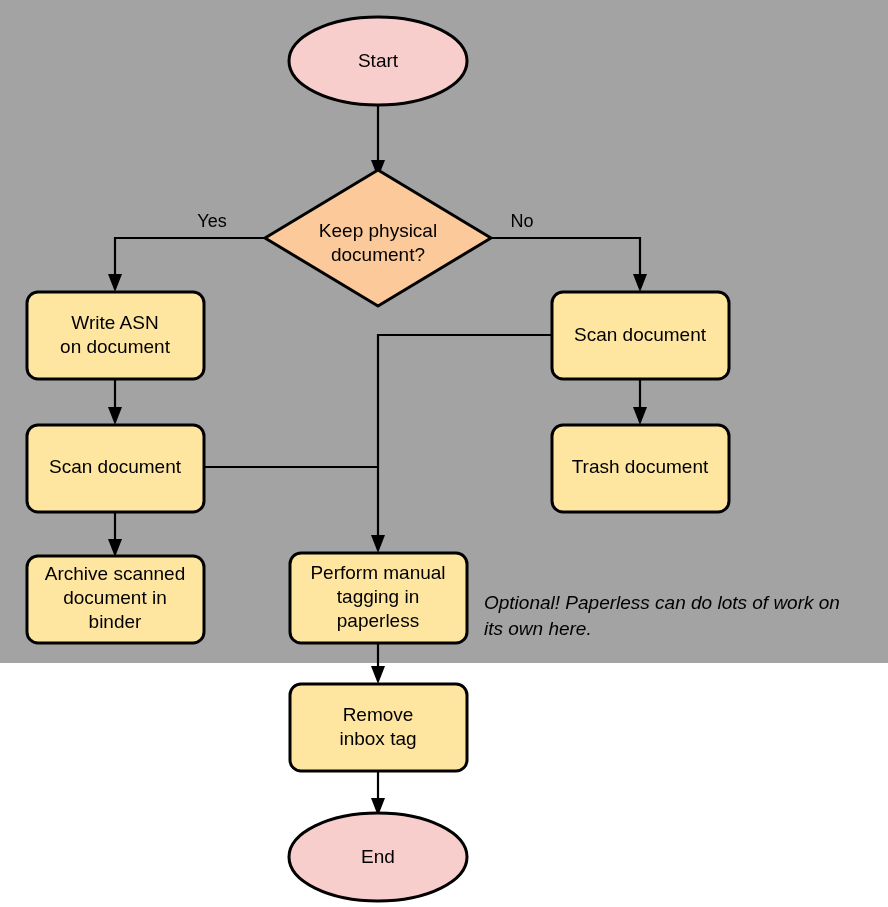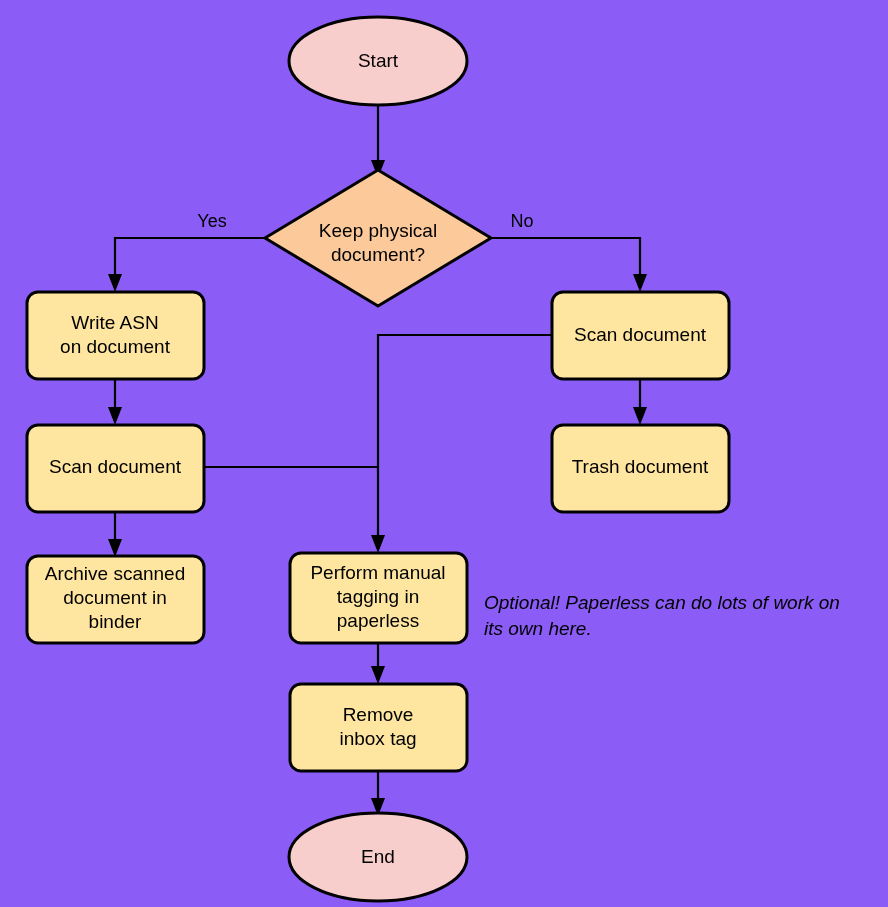--- a/index.html
+++ b/index.html
@@ -10,22 +10,22 @@
   }
   body {
     width: 888px;
     height: 907px;
     font-family: "Liberation Sans", sans-serif;
     overflow: hidden;
   }
   #flowchart-root {
     position: relative;
     width: 888px;
-    height: 907px;
-    background: #8b5cf6;
+    height: 663px;
+    background: #a3a3a3;
   }
   svg#flow-svg {
     display: block;
     width: 888px;
     height: 907px;
   }
   .node-shape {
     stroke: #000000;
     stroke-width: 3;
     stroke-linejoin: round;

